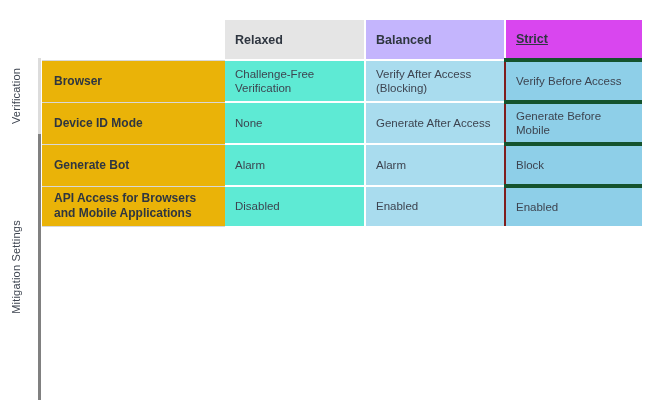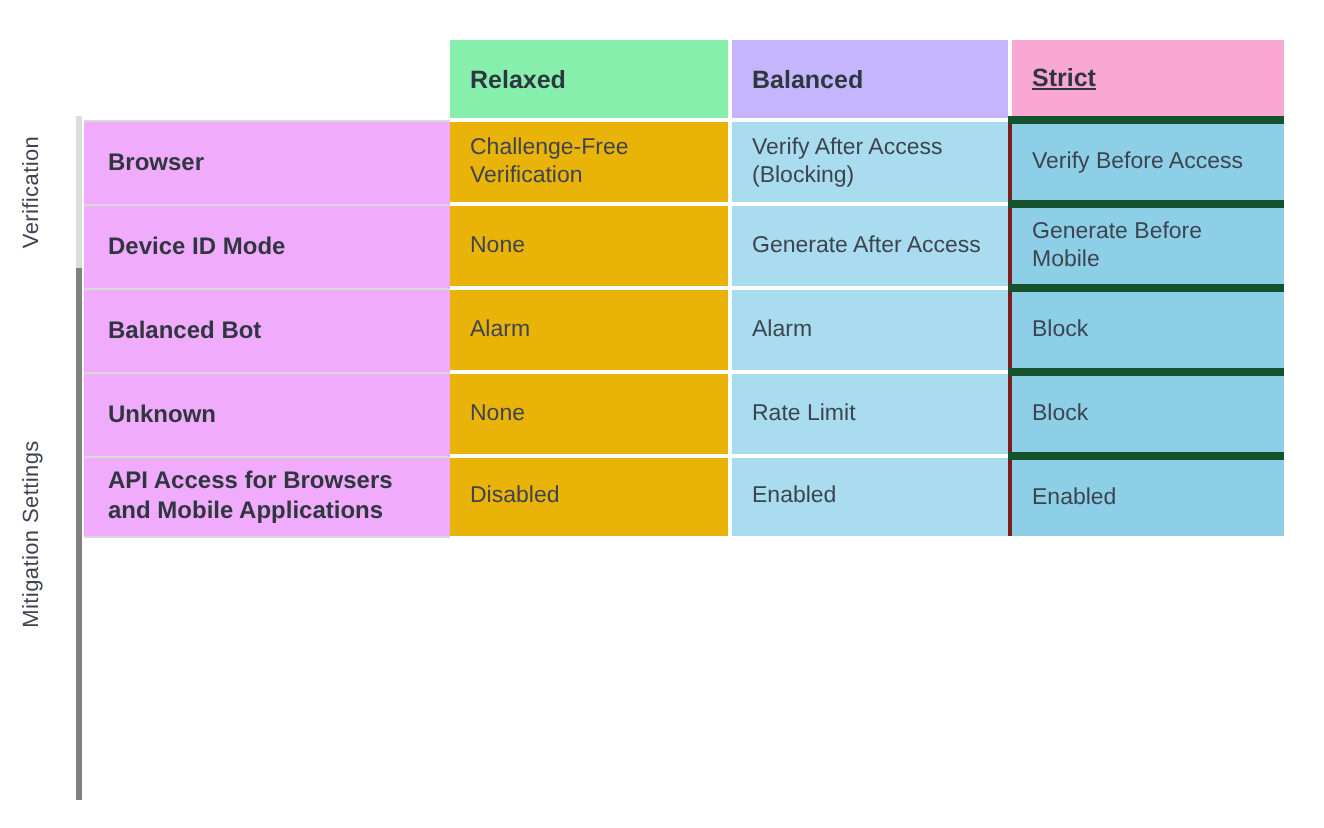--- a/index.html
+++ b/index.html
@@ -90,47 +90,47 @@
     text-align: left;
     vertical-align: middle;
     font-size: 12.5px;
     font-weight: bold;
     color: #2f3640;
     border: none;
   }
   th.h-blank {
     background: #ffffff;
   }
-  th.h-relaxed  { background: #86efac; border-right: 2px solid #ffffff; margin-left: 45px; }
+  th.h-relaxed  { background: #e5e5e5; border-right: 2px solid #ffffff; margin-left: 45px; }
   th.h-balanced { background: #c4b5fd; border-right: 2px solid #ffffff; }
-  th.h-strict   { background: #f9a8d4; text-decoration: underline; }
+  th.h-strict   { background: #d946ef; text-decoration: underline; }
 
   
   tbody td {
     height: 38px;
     padding: 0 10px;
     margin: 0;
     vertical-align: middle;
     font-size: 11.5px;
     color: #3d4450;
     line-height: 1.25;
     border: none;
   }
   td.cell-label {
-    background: #f0abfc;
+    background: #eab308;
     font-weight: bold;
     color: #2f3640;
     font-size: 12px;
     border-top: 1px solid #d8d8d8;
     padding-left: 12px;
   }
   tbody tr:last-child td.cell-label {
     border-bottom: 1px solid #d8d8d8;
   }
-  td.cell-relaxed  { background: #eab308; border-right: 2px solid #ffffff; border-top: 2px solid #ffffff; }
+  td.cell-relaxed  { background: #5eead4; border-right: 2px solid #ffffff; border-top: 2px solid #ffffff; }
   td.cell-balanced { background: #a9dcee; border-right: 2px solid #7f1d1d; border-top: 2px solid #ffffff; }
   td.cell-strict   { background: #8ecfe8; border-top: 4px solid #14532d; }
 </style>
 </head>
 <body>
 
 <div class="matrix-wrap">
 
   <div class="group-rail">
     <div class="group-block verification">
@@ -169,29 +169,23 @@
         <td class="cell-balanced">Verify After Access (Blocking)</td>
         <td class="cell-strict">Verify Before Access</td>
       </tr>
       <tr>
         <td class="cell-label">Device ID Mode</td>
         <td class="cell-relaxed">None</td>
         <td class="cell-balanced">Generate After Access</td>
         <td class="cell-strict">Generate Before Mobile</td>
       </tr>
       <tr>
-        <td class="cell-label">Balanced Bot</td>
+        <td class="cell-label">Generate Bot</td>
         <td class="cell-relaxed">Alarm</td>
         <td class="cell-balanced">Alarm</td>
-        <td class="cell-strict">Block</td>
-      </tr>
-      <tr>
-        <td class="cell-label">Unknown</td>
-        <td class="cell-relaxed">None</td>
-        <td class="cell-balanced">Rate Limit</td>
         <td class="cell-strict">Block</td>
       </tr>
       <tr>
         <td class="cell-label">API Access for Browsers and Mobile Applications</td>
         <td class="cell-relaxed">Disabled</td>
         <td class="cell-balanced">Enabled</td>
         <td class="cell-strict">Enabled</td>
       </tr>
     </tbody>
   </table>

